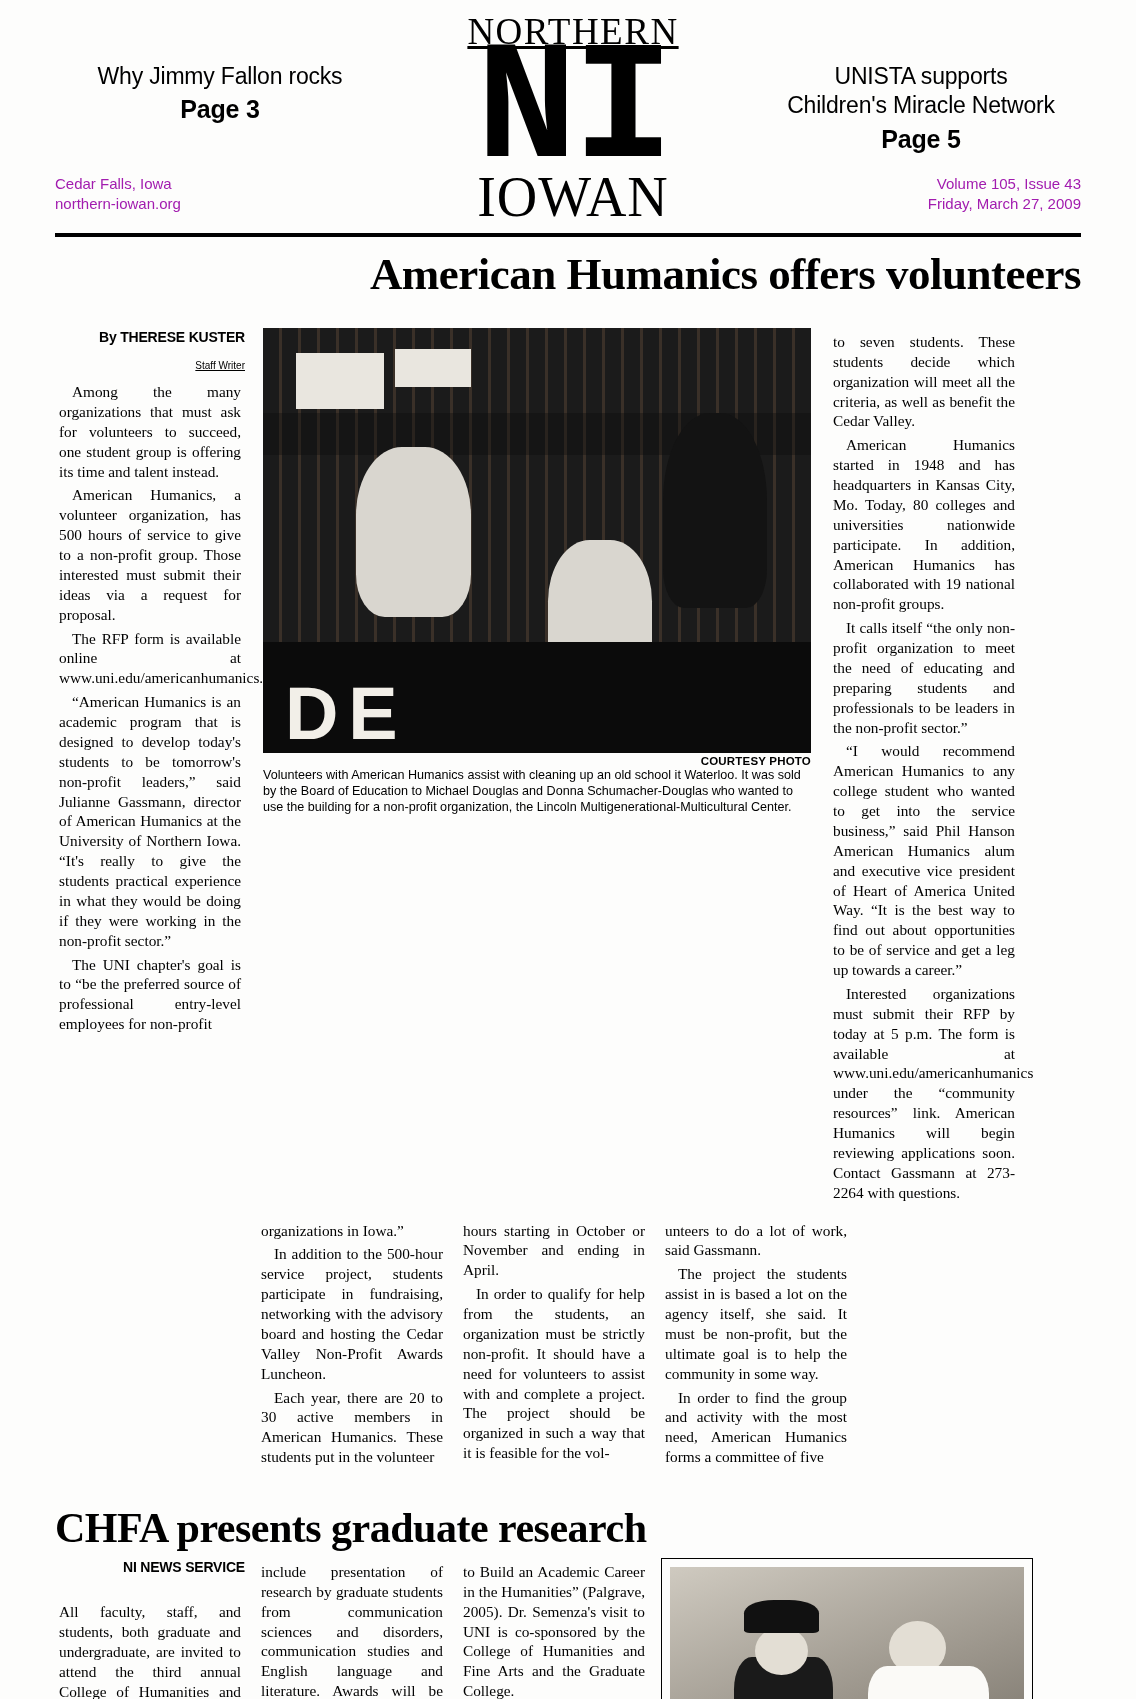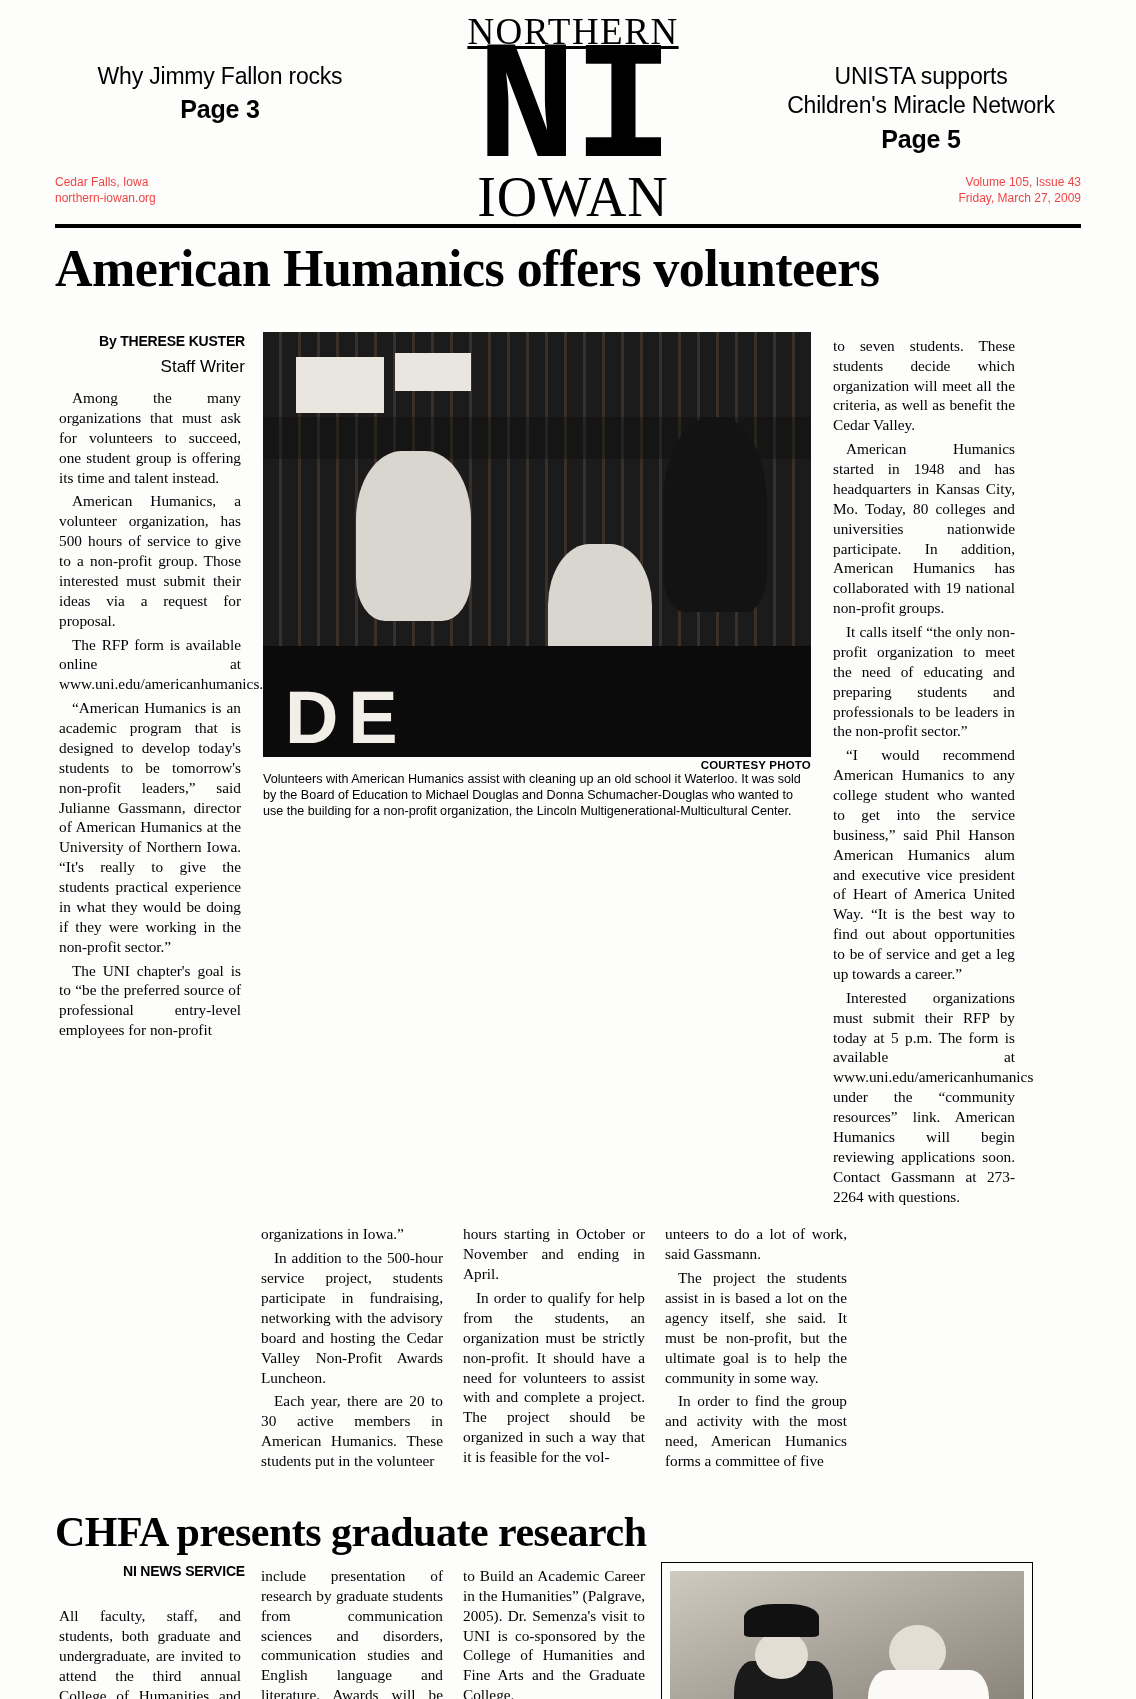--- a/index.html
+++ b/index.html
@@ -75,41 +75,41 @@
     line-height: 0.82;
     margin-top: -6px;
   }
 
   .dateline-row {
     display: flex;
     justify-content: space-between;
     align-items: flex-start;
     margin-top: -58px;
     font-family: "Liberation Sans", sans-serif;
-    font-size: 12px;
+    font-size: 15px;
     line-height: 1.35;
-    color: #ef4444;
+    color: #a21caf;
     position: relative;
     z-index: 5;
   }
   .dateline-left { text-align: left; }
   .dateline-right { text-align: right; }
 
   .rule-thick {
     border-top: 4px solid #000;
     margin-top: 18px;
   }
 
   
   .headline {
     font-family: "Liberation Serif", serif;
     font-weight: bold;
-    font-size: 52px;
+    font-size: 45px;
     line-height: 1.05;
-    text-align: left;
+    text-align: right;
     margin-top: 14px;
     letter-spacing: -0.5px;
   }
   .subhead {
     font-family: "Liberation Sans", sans-serif;
     font-weight: 300;
     font-size: 35px;
     line-height: 1.08;
     text-align: center;
     margin-top: 6px;
@@ -143,23 +143,24 @@
     text-align: right;
     margin-bottom: 10px;
   }
   .byline .by {
     font-weight: bold;
     font-size: 14px;
     letter-spacing: -0.2px;
     display: block;
   }
   .byline .role {
-    font-size: 17px;
+    font-size: 10px;
     display: block;
-    margin-top: 6px;
+    margin-top: 13px;
+    text-decoration: underline;
   }
 
   .c1 { width: 190px; flex: 0 0 190px; }
   .c-photo { width: 548px; flex: 0 0 548px; }
   .c5 { width: 190px; flex: 0 0 190px; }
 
   .photo {
     width: 100%;
     height: 425px;
     position: relative;

